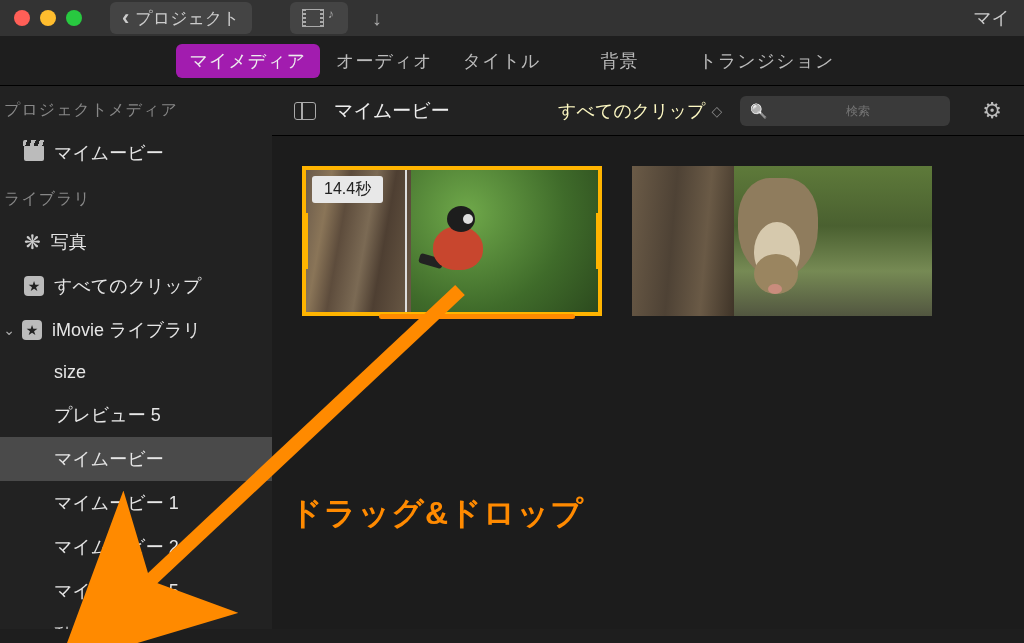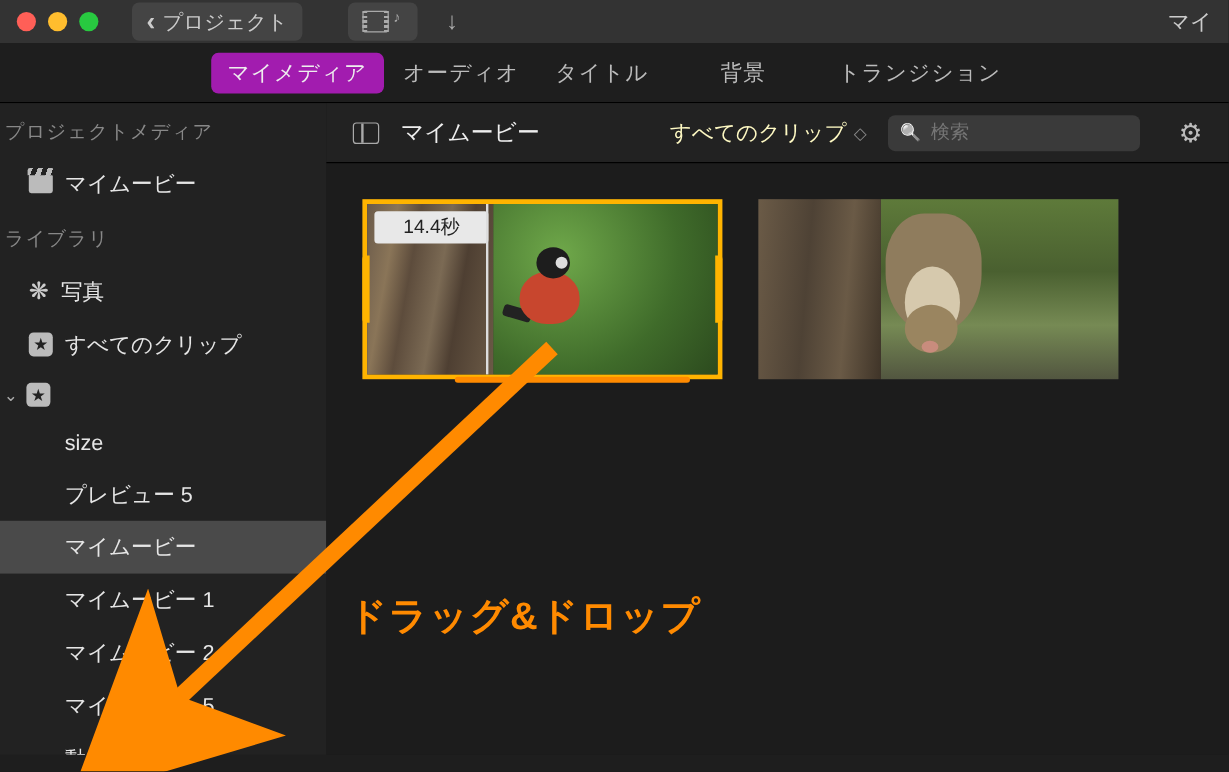--- a/index.html
+++ b/index.html
@@ -108,21 +108,21 @@
   .bt-title { color:#eee; font-size:19px; }
   .bt-filter { margin-left:auto; color:#fef9c3; font-size:18px; display:flex; align-items:center; gap:6px; cursor:pointer;}
   .sort-icon::after { content:"◇"; font-size:14px; color:#888;}
   .search-wrap {
     display:flex; align-items:center; gap:8px;
     background:#3a3a3a; border-radius:6px; padding:3px 10px;
     width:210px; height:30px;
   }
   .search-wrap input {
     flex:1; background:transparent; border:none; outline:none;
-    color:#0ea5e9; font-size:16px;
+    color:#0ea5e9; font-size:12px;text-align:center;
   }
   .mag-icon::before { content:"🔍"; font-size:14px; filter:grayscale(1) brightness(1.5);}
   .gear-icon::before { content:"⚙"; font-size:22px; color:#bbb;}
 
   .clips-area { flex:1; position:relative; padding:30px 24px; }
   .clip {
     position:absolute; width:300px; height:150px;
     background:#2b2b2b; cursor:pointer;
   }
   .clip.c1 { left:30px; top:30px; border:4px solid #ffb400; }
@@ -138,21 +138,21 @@
   .bird {
     position:absolute; left:42%; top:25%; width:60px; height:70px;
   }
   .bird-head { width:28px; height:26px; background:#1d1d1d; border-radius:50%; position:absolute; top:0; left:18px;}
   .bird-body { width:50px; height:44px; background:#c8462e; border-radius:50% 50% 45% 45%; position:absolute; top:20px; left:4px;}
   .bird-tail { width:24px; height:10px; background:#222; position:absolute; top:50px; left:-10px; transform:rotate(16deg); border-radius:3px;}
   .bird-cheek { width:10px; height:10px; background:#ddd; border-radius:50%; position:absolute; top:8px; left:34px;}
   .c1-badge {
     position:absolute; top:6px; left:6px;
     background:#e8e8e8; color:#222; font-size:16px;
-    padding:3px 24px; border-radius:3px;
+    padding:3px 12px; border-radius:3px;
   }
   .c1-handle { position:absolute; top:30%; bottom:30%; width:6px; background:#ffb400;}
   .c1-handle.l { left:-4px; border-radius:3px 0 0 3px;}
   .c1-handle.r { right:-4px; border-radius:0 3px 3px 0;}
   .c1-playhead { position:absolute; top:0; bottom:0; left:34%; width:2px; background:#ddd;}
   .c1-bar { position:absolute; left:25%; right:8%; bottom:-7px; height:5px; background:#ff8a00; border-radius:3px;}
 
   
   .c2-bark { position:absolute; left:0; top:0; width:34%; height:100%;
     background:linear-gradient(95deg,#6b5b47, #4e4235 40%, #6a5a46 70%, #3f3428);
@@ -223,20 +223,21 @@
     </div>
 
     <div class="sb-item">
       <span class="star-icon"></span>
       <span>すべてのクリップ</span>
     </div>
 
     <div class="sb-item" style="padding-left:20px;">
       <span class="disclose">⌄</span>
       <span class="star-icon"></span>
+      <span>iMovie ライブラリ</span>
     </div>
 
     <div id="lib-items">
         <div class="sb-item nested">
           <span>size</span>
         </div>
         <div class="sb-item nested">
           <span>プレビュー 5</span>
         </div>
         <div class="sb-item nested selected">

